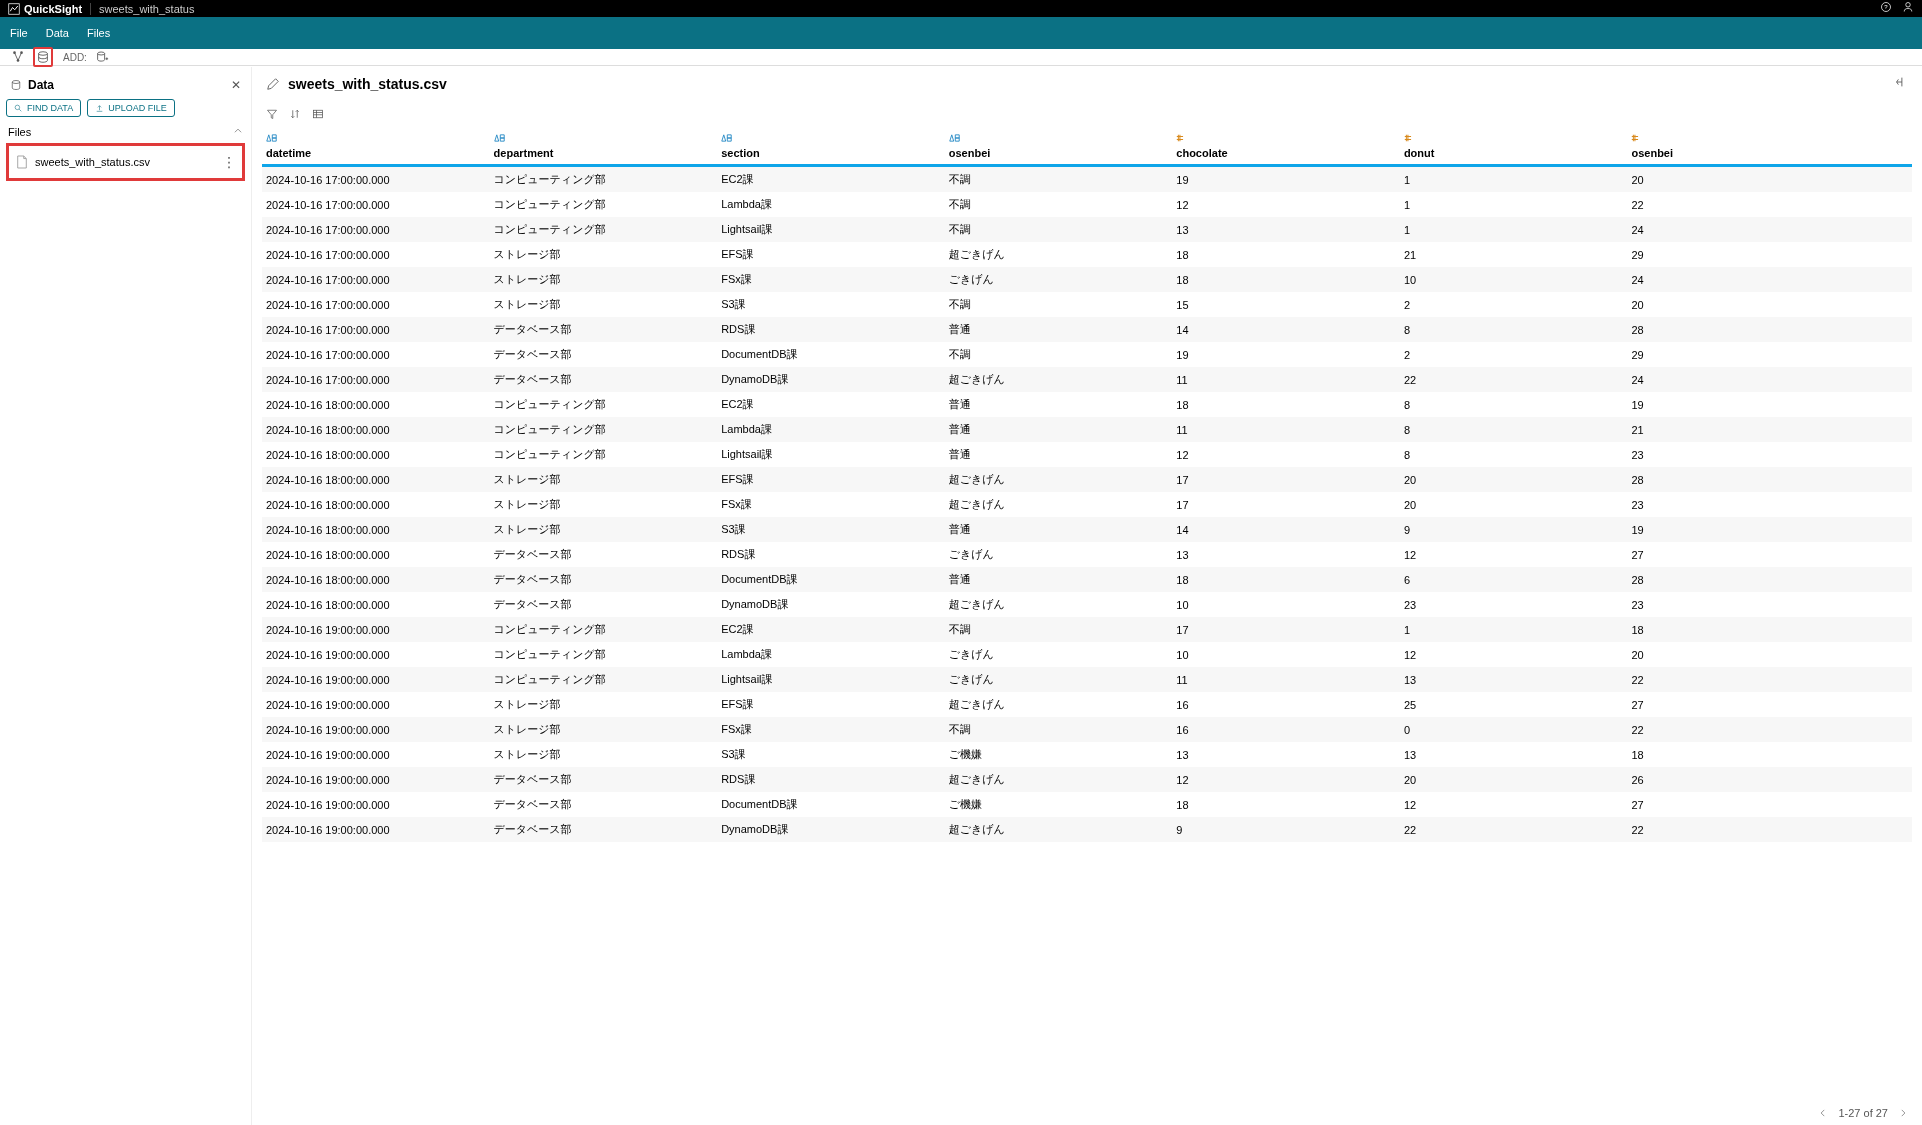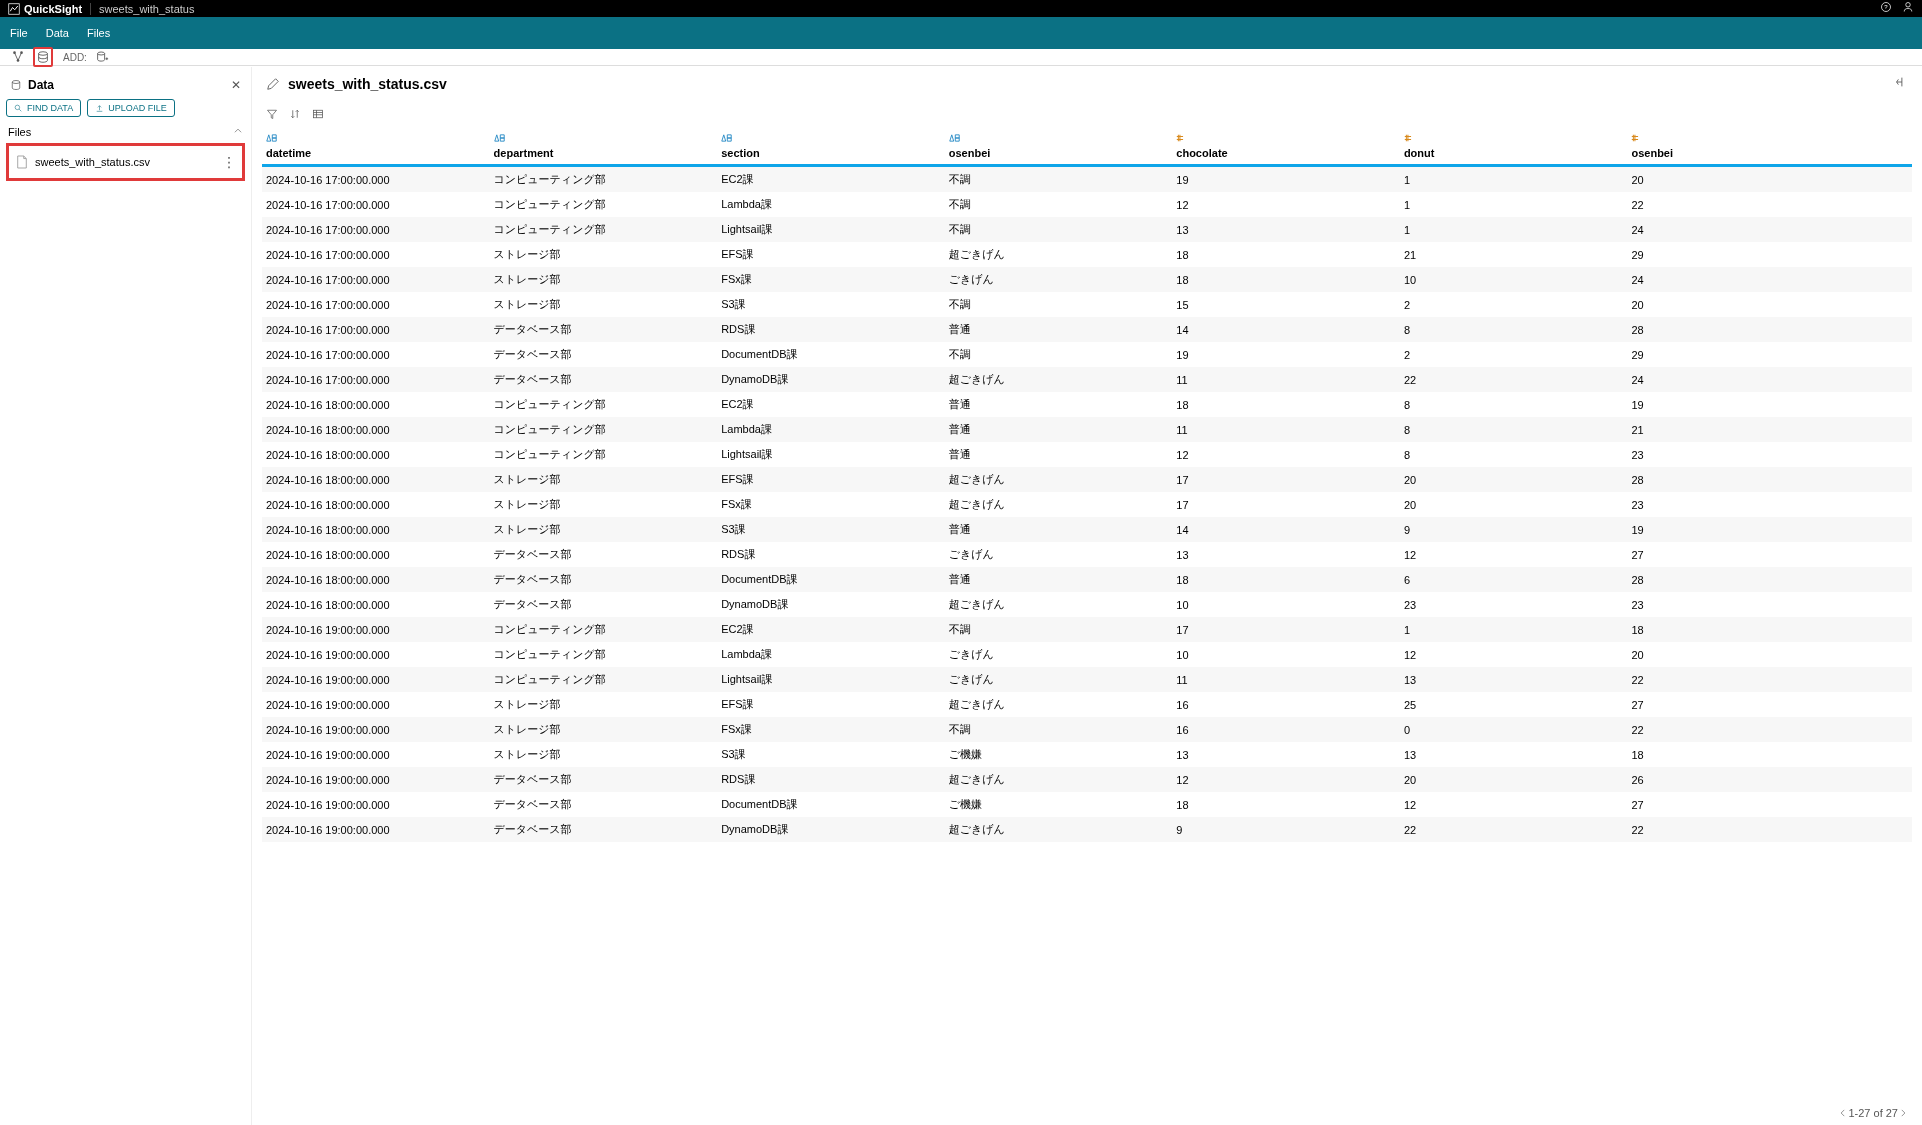--- a/index.html
+++ b/index.html
@@ -44,21 +44,21 @@
 .grid{flex:1;overflow:auto;padding:0 10px}
 table{width:100%;border-collapse:collapse;table-layout:fixed}
 th,td{text-align:left;padding:5px 4px;font-size:11px;white-space:nowrap;overflow:hidden;text-overflow:ellipsis}
 th{border-bottom:3px solid #0ea5e9;font-weight:600}
 th .ic{display:block;margin-bottom:2px}
 th .ic svg{width:11px;height:10px}
 th.str .ic svg{fill:#2a8cc7}
 th.num .ic svg{fill:#d98b1f}
 tbody tr:nth-child(odd){background:#f7f7f7}
 col.c1{width:160px}col.c2{width:160px}col.c3{width:160px}col.c4{width:160px}col.c5{width:160px}col.c6{width:160px}col.c7{width:200px}
-.pager{position:absolute;right:14px;bottom:6px;display:flex;align-items:center;gap:0;font-size:11px;color:#555}
+.pager{position:absolute;right:14px;bottom:6px;display:flex;align-items:center;gap:10px;font-size:11px;color:#555}
 .pager svg{width:10px;height:10px;fill:#555;cursor:pointer}
 </style>
 </head>
 <body>
 
 <div class="top">
   <div class="logo">
     <svg viewBox="0 0 16 16">
         <rect x="1" y="1" width="14" height="14" fill="none" stroke="#fff" stroke-width="1"></rect>
         <path d="M3 11 L6 6 L9 9 L13 4" fill="none" stroke="#fff" stroke-width="1.3"></path>

